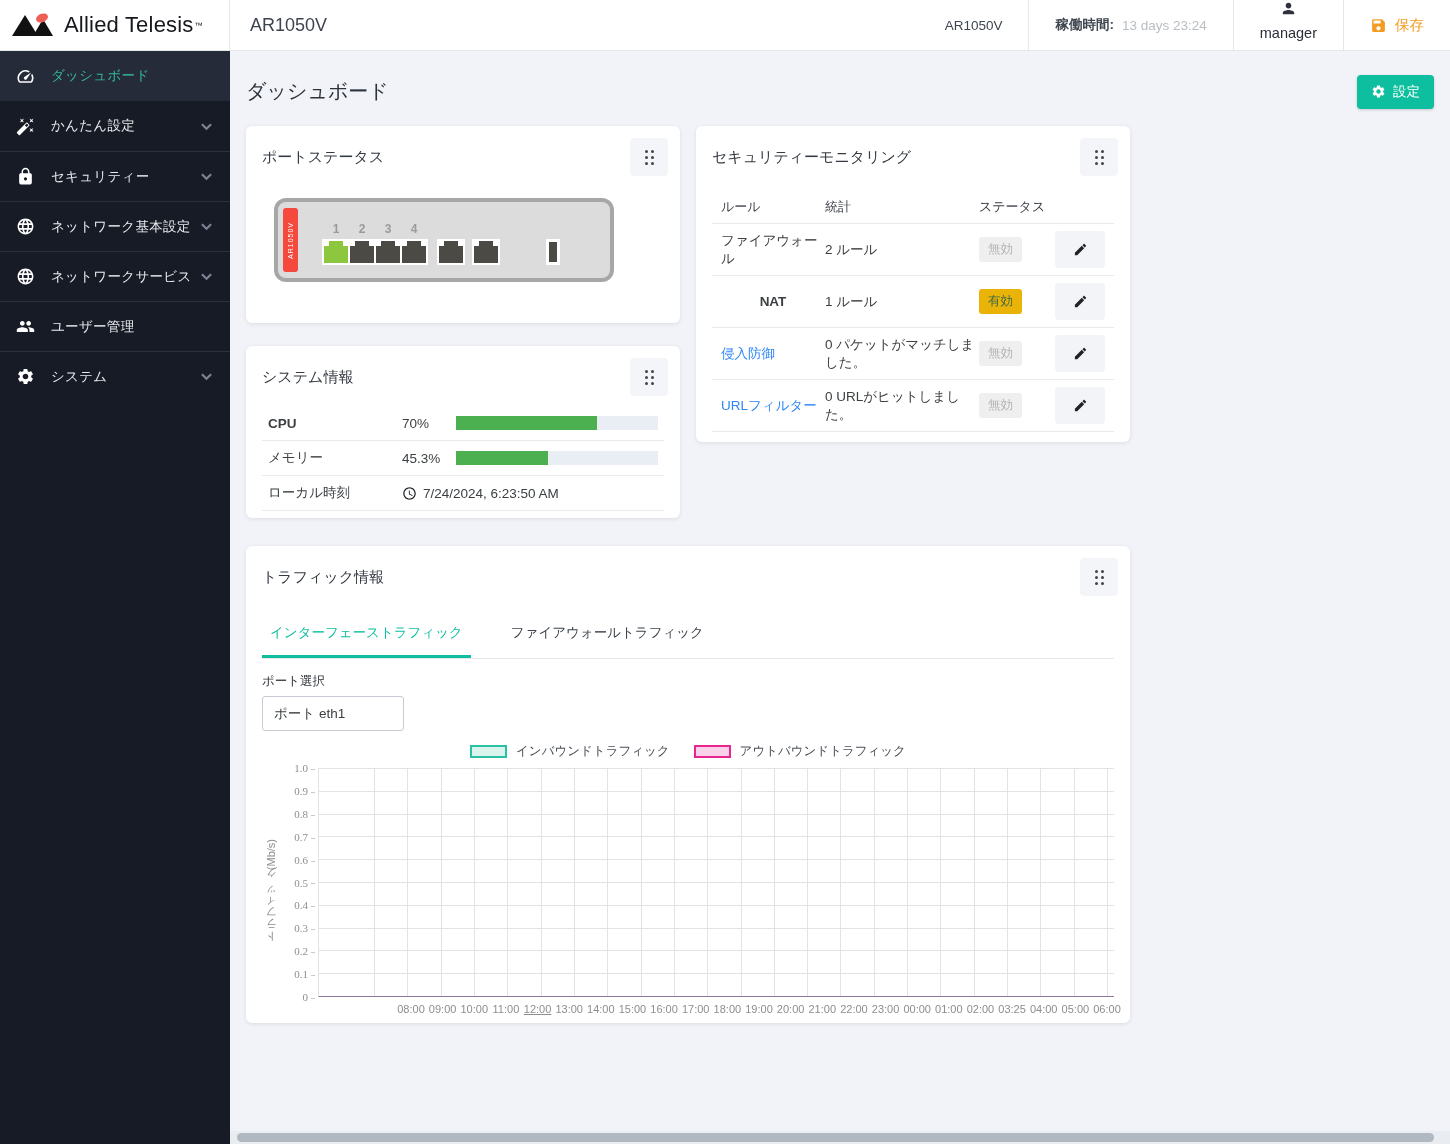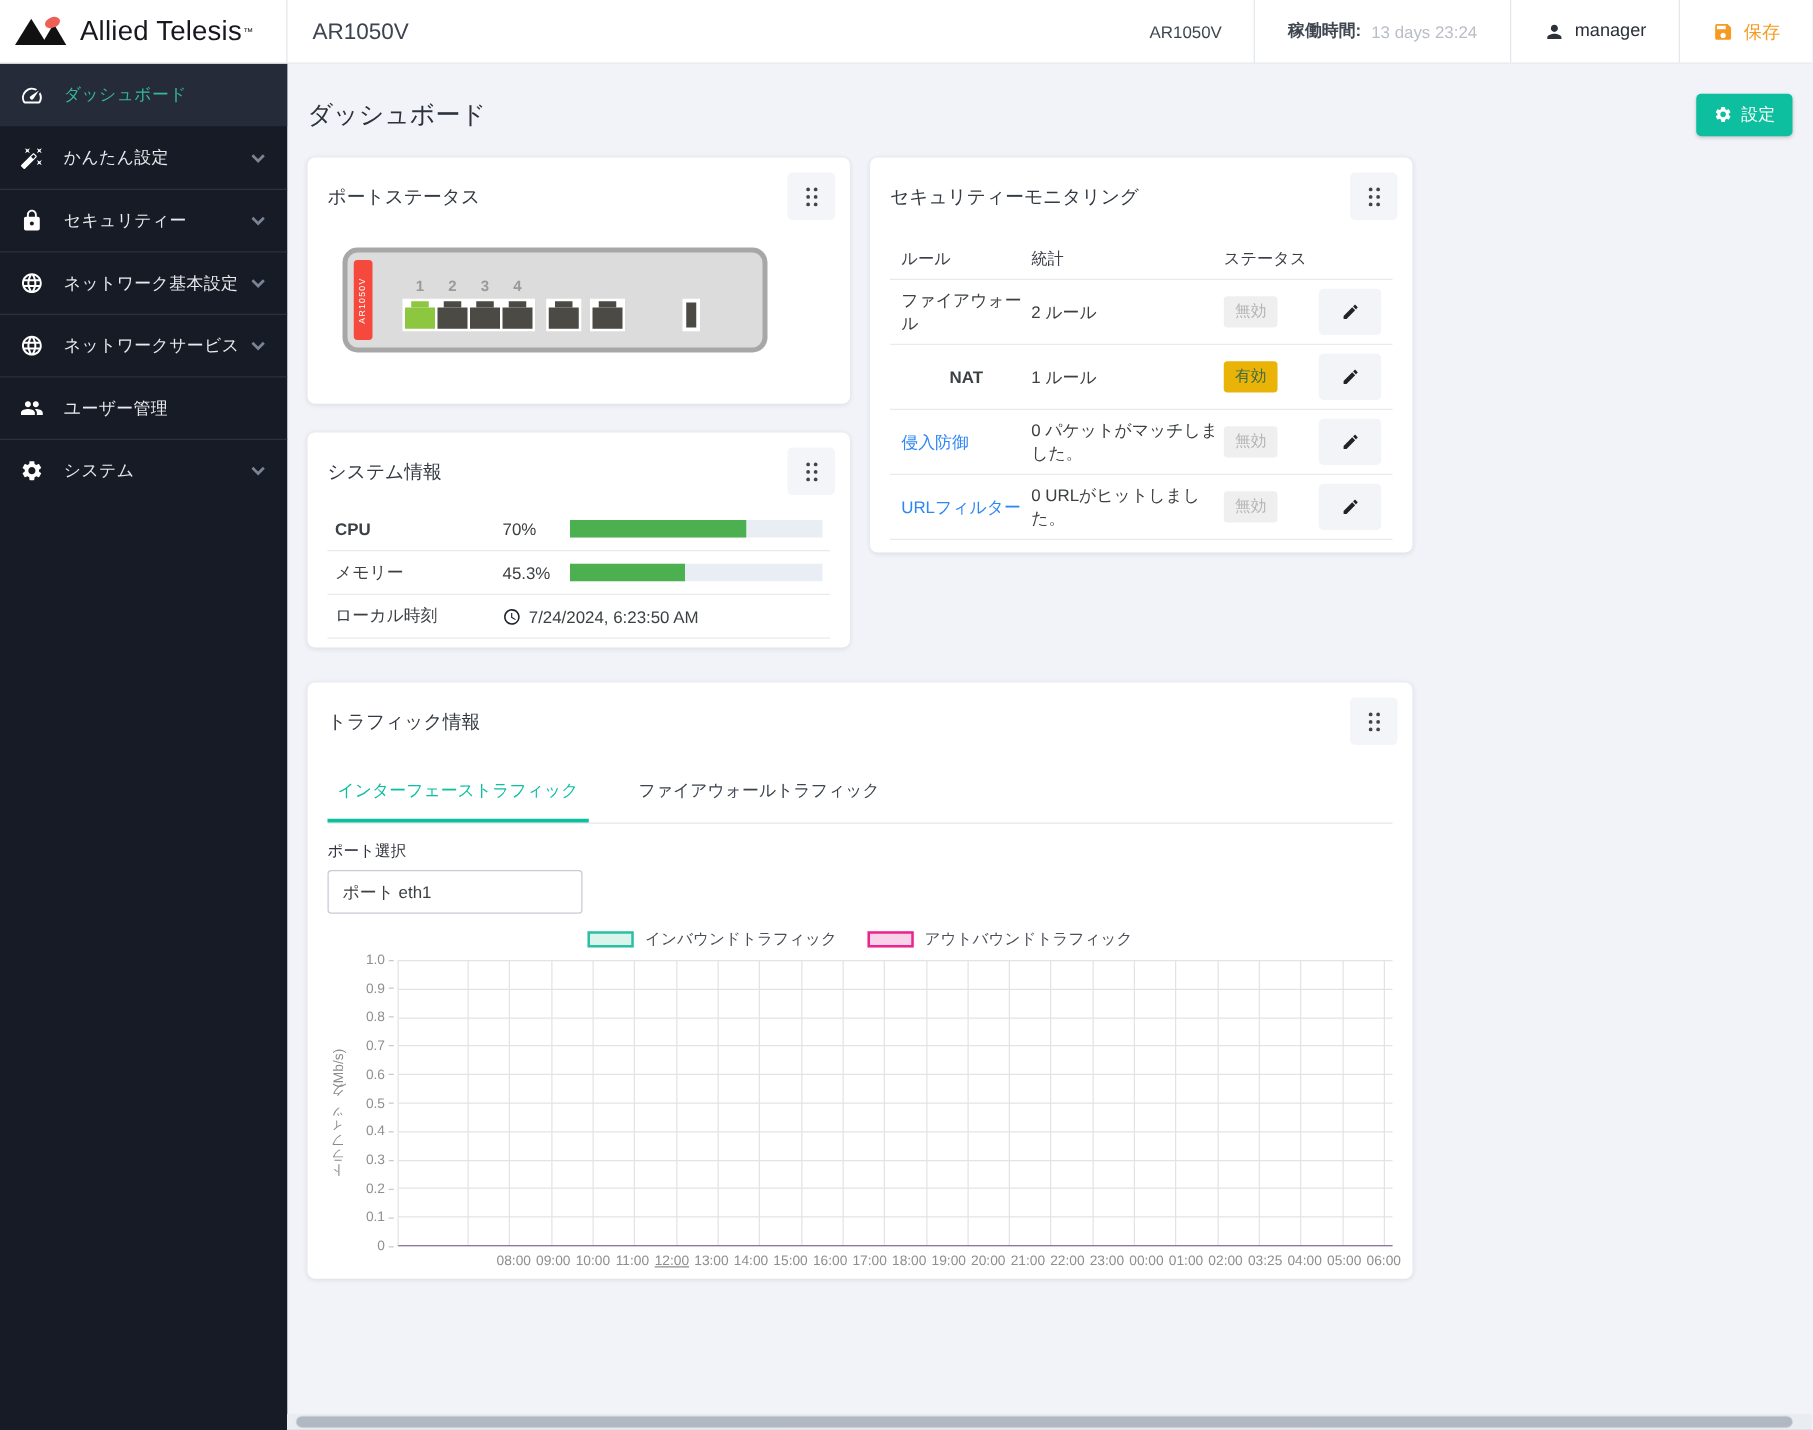--- a/index.html
+++ b/index.html
@@ -11,21 +11,21 @@
   .topbar { height:51px; background:#fff; border-bottom:1px solid #E4E7EB; display:flex; align-items:stretch; flex-shrink:0; }
   .brand { width:230px; display:flex; align-items:center; padding-left:12px; border-right:1px solid #E4E7EB; }
   .brand-text { font-size:22px; font-weight:500; color:#16181D; letter-spacing:.2px; margin-left:6px; white-space:nowrap; }
   .tm { font-size:8px; color:#16181D; vertical-align:top; margin-left:1px; }
   .topbar-title { display:flex; align-items:center; padding-left:20px; font-size:18px; color:#3D4450; flex:1; }
   .topbar-right { display:flex; align-items:stretch; }
   .hitem { display:flex; align-items:center; gap:8px; padding:0 26px; font-size:13.5px; color:#3F4650; border-left:1px solid #E4E7EB; }
   .hitem:first-child { border-left:none; }
   .uplabel { font-weight:bold; color:#3F4650; }
   .upvalue { color:#B9BDC4; }
-  .hitem.user { font-size:14.5px; color:#2A2F38; cursor:pointer; }
+  .hitem.user { font-size:14.5px; color:#2A2F38; cursor:pointer;flex-direction:column; }
   .hitem.save { color:#F59B22; font-size:14.5px; cursor:pointer; }
 
   
   .body { flex:1; display:flex; overflow:hidden; }
   .sidebar { width:230px; background:#171B26; flex-shrink:0; }
   .side-item { height:50px; display:flex; align-items:center; padding:0 18px 0 16px; cursor:pointer; color:#E9EBEE; }
   .side-item.bordered { border-top:1px solid #2A303D; }
   .side-item.active { background:#262B3A; }
   .side-item .sicon { width:19px; height:19px; fill:#fff; margin-right:16px; flex-shrink:0; }
   .slabel { font-size:13.5px; letter-spacing:.3px; flex:1; }
@@ -93,30 +93,30 @@
   .bar-fill { height:100%; background:#4CAF50; }
   .time-val { display:flex; align-items:center; gap:6px; }
   .time-val svg { width:15px; height:15px; fill:#20242B; }
 
   
   #card-traffic { width:884px; margin-top:28px; height:477px; }
   .tabs { display:flex; border-bottom:1px solid #E8E8E8; margin-top:14px; }
   .tab { padding:14px 8px 13px; margin-right:32px; font-size:13.5px; font-weight:500; color:#3C434D; cursor:pointer; border-bottom:3px solid transparent; }
   .tab.active { color:#0DBF9E; border-bottom-color:#0DBF9E; }
   .port-select-label { font-size:12.5px; color:#30353D; margin:14px 0 6px; }
-  .port-select { width:204px; height:35px; border:1px solid #C6CBD4; border-radius:3px; display:flex; align-items:center; padding-left:11px; font-size:13.5px; color:#3C4043; cursor:pointer; background:#fff; }
+  .port-select { width:142px; height:35px; border:1px solid #C6CBD4; border-radius:3px; display:flex; align-items:center; padding-left:11px; font-size:13.5px; color:#3C4043; cursor:pointer; background:#fff; }
 
   .legend { display:flex; justify-content:center; gap:24px; margin:12px 0 4px; }
   .legend-item { display:flex; align-items:center; gap:9px; font-size:12.5px; color:#4A4F57; }
   .legend-swatch { width:37px; height:13px; border-style:solid; border-width:2px; }
 
   .chart { display:flex; margin-top:8px; }
   .ylab { width:18px; display:flex; align-items:center; justify-content:center; }
   .ylab span { writing-mode:vertical-rl; transform:rotate(180deg); font-size:11px; color:#8B8B8B; white-space:nowrap; }
-  .yticks { width:38px; position:relative; height:229px; }
+  .yticks { width:38px; position:relative; height:229px;font-family:Liberation Serif, serif; }
   .ytick { position:absolute; right:3px; transform:translateY(-50%); font-size:11px; color:#8F8F8F; white-space:nowrap; }
   .ytick::after { content:""; display:inline-block; width:4px; height:1px; background:#C9C9C9; margin-left:3px; vertical-align:middle; }
   .plot-wrap { flex:1; }
   .plot { position:relative; height:229px; border-left:1px solid #E3E3E3; border-bottom:1px solid #8193A9; }
   .hline { position:absolute; left:0; right:0; height:1px; background:#E3E3E3; }
   .vgrid { position:absolute; left:55px; right:7px; top:0; bottom:0; }
   .vline { position:absolute; top:0; bottom:0; width:1px; background:#E3E3E3; }
   .series-line { position:absolute; left:0; right:0; bottom:-1px; height:1px; }
   .xlabels { position:relative; height:16px; margin:6px 55px 0 7px; margin-left:55px; margin-right:7px; }
   .xlabels { margin-left:93px; margin-right:7px; }

